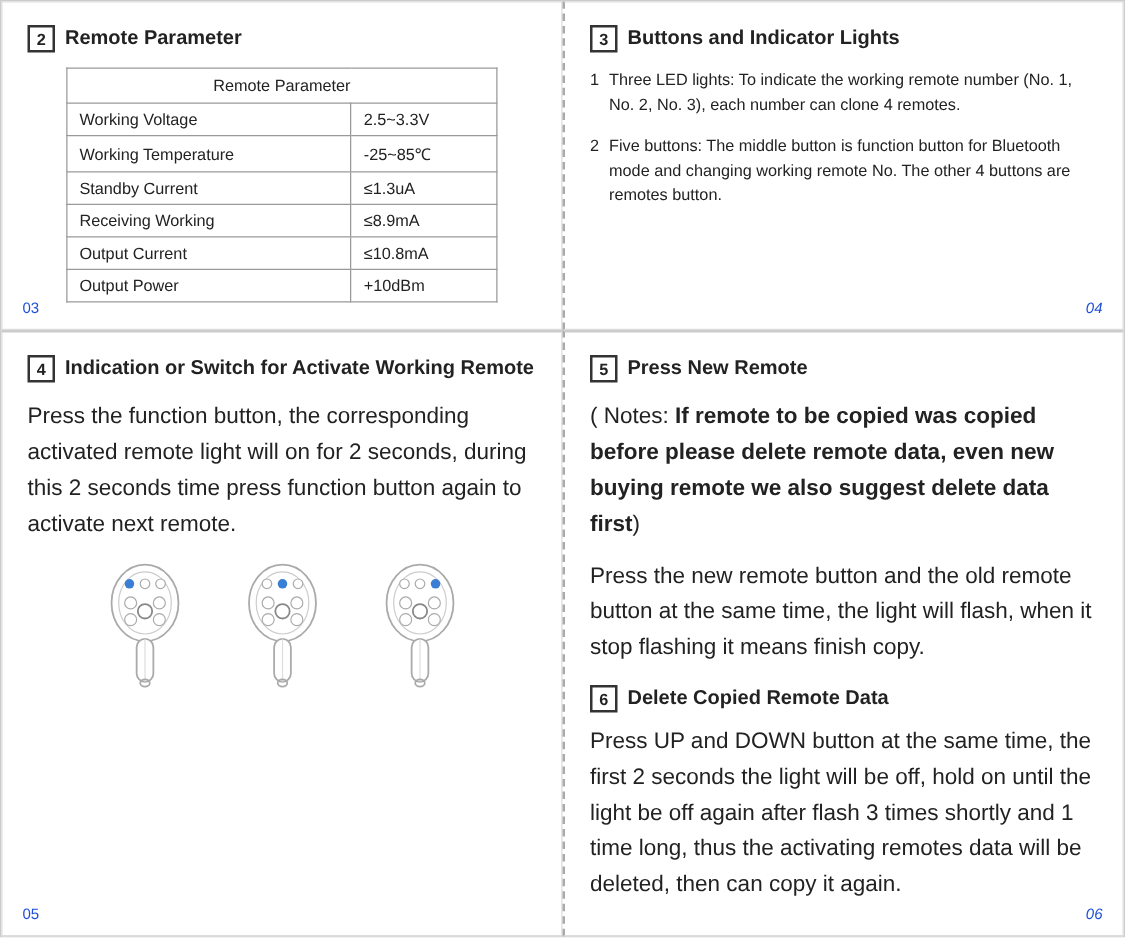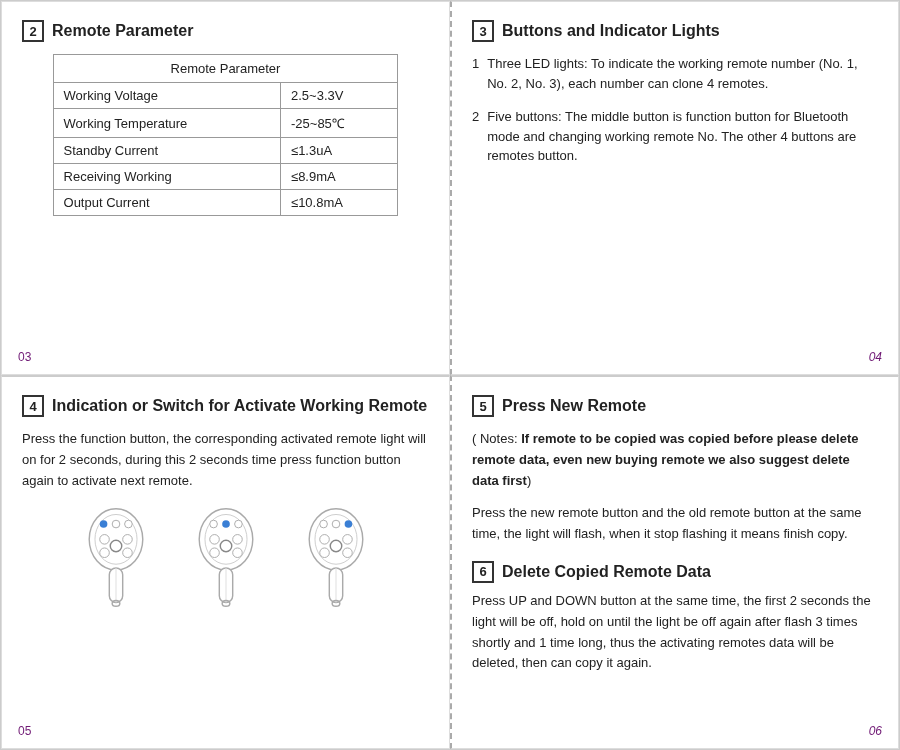--- a/index.html
+++ b/index.html
@@ -46,21 +46,21 @@
       border: 2px solid #333;
       font-weight: bold;
       font-size: 13px;
       flex-shrink: 0;
     }
 
     .page-num {
       position: absolute;
       bottom: 10px;
       font-size: 12px;
-      color: #701a75;
+      color: #1d4ed8;
     }
     .page-num-left { left: 16px; }
     .page-num-right { right: 16px; font-style: italic; }
 
     
     .param-table {
       border-collapse: collapse;
       width: 85%;
       margin: 0 auto;
       font-size: 13px;
@@ -92,21 +92,21 @@
     
     .panel-bottom {
       border-top: 2px solid #ccc;
     }
     .panel-bottom-right {
       border-top: 2px solid #ccc;
       border-left: 2px dashed #aaa;
     }
 
     .description-text {
-      font-size: 13px;
+      font-size: 18px;
       line-height: 1.6;
       margin-bottom: 12px;
     }
 
     .remote-images {
       display: flex;
       gap: 20px;
       justify-content: center;
       align-items: center;
       margin-top: 10px;
@@ -159,20 +159,24 @@
             <td>Standby Current</td>
             <td>≤1.3uA</td>
           </tr>
           <tr>
             <td>Receiving Working</td>
             <td>≤8.9mA</td>
           </tr>
           <tr>
             <td>Output Current</td>
             <td>≤10.8mA</td>
+          </tr>
+          <tr>
+            <td>Output Power</td>
+            <td>+10dBm</td>
           </tr>
         </tbody>
     </table>
     <span class="page-num page-num-left">03</span>
   </div>
 
   <div class="panel panel-right">
     <div class="panel-title">
       <span class="section-number">3</span>
       <span>Buttons and Indicator Lights</span>

